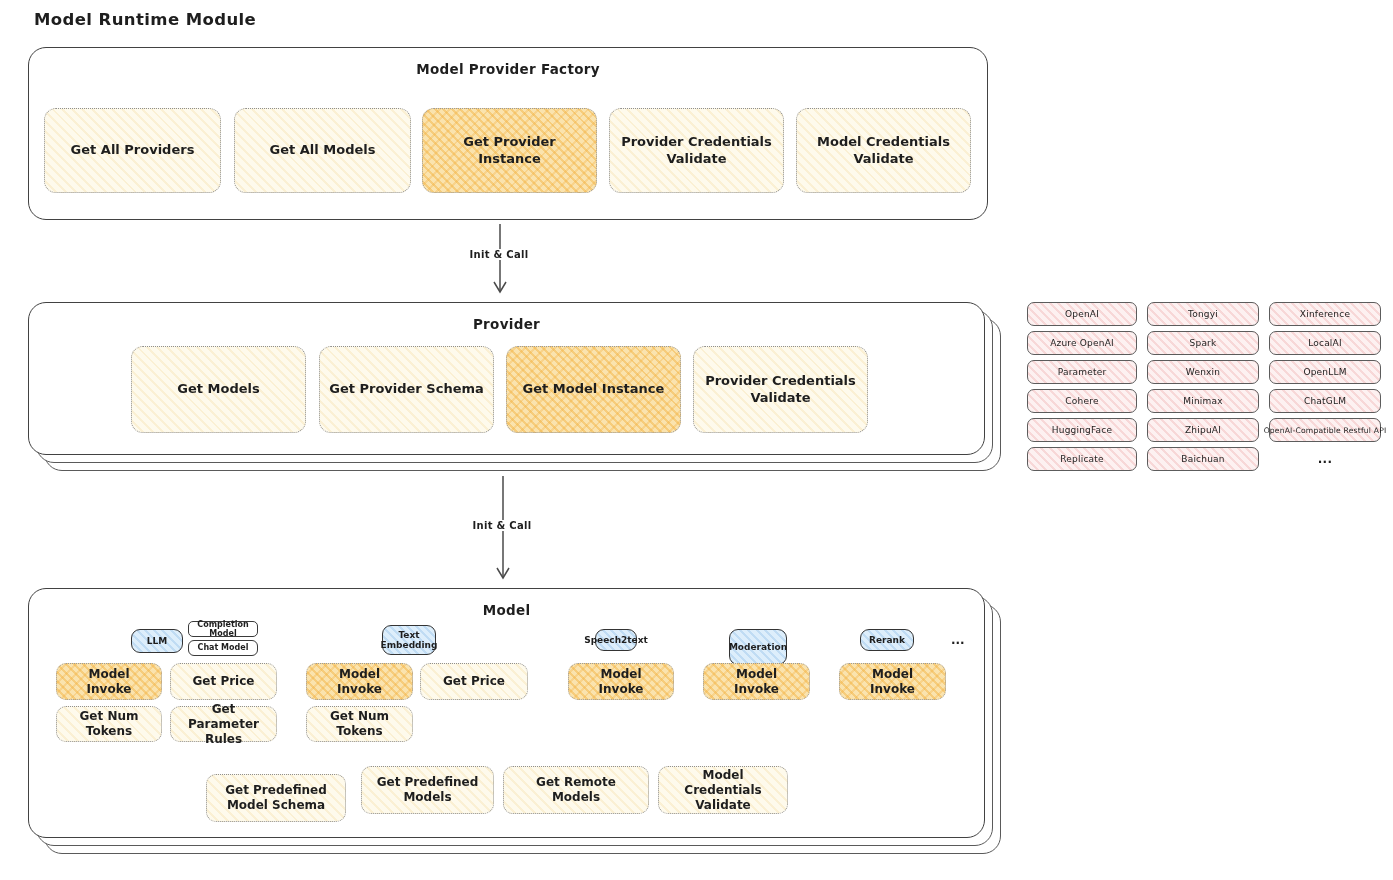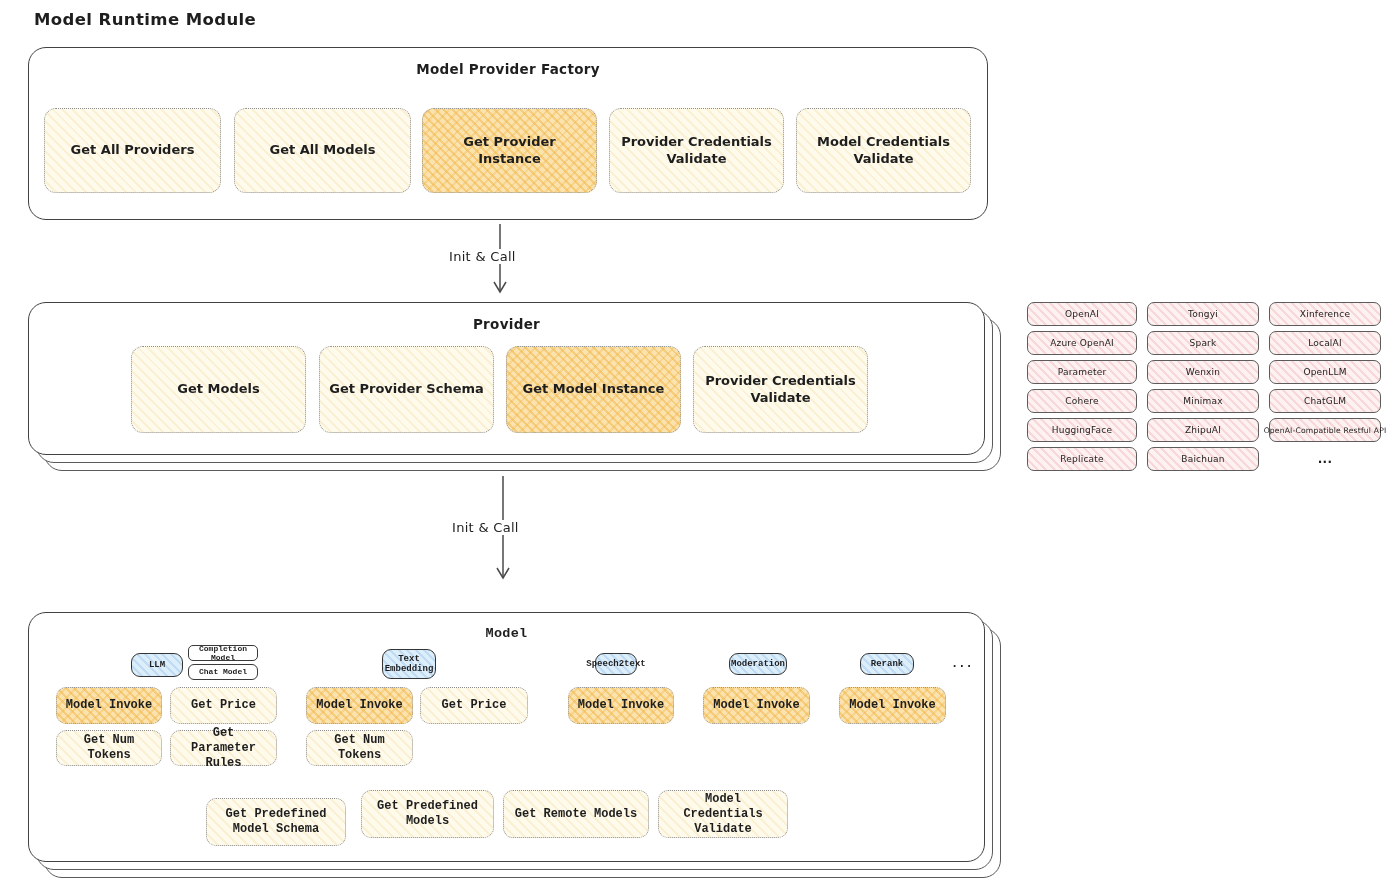--- a/index.html
+++ b/index.html
@@ -55,21 +55,21 @@
     background-image:repeating-linear-gradient(45deg,rgba(125,178,226,.30) 0 2px,transparent 2px 6px);
     font-size:9px;font-weight:600;line-height:1.15;padding:1px 4px;
   }
   .tag.plain{
     background:#fff;border:1px solid #3a3a3a;border-radius:5px;font-size:8px;font-weight:600;
   }
   .dots{position:absolute;font-size:12px;font-weight:700;}
   
   .arrow-svg{position:absolute;overflow:visible;}
   .arrow-label{
-    position:absolute;width:100px;text-align:left;font-size:13px;font-weight:400;
+    position:absolute;width:100px;text-align:center;font-size:10px;font-weight:700;
     background:#fff;z-index:5;letter-spacing:.3px;
   }
 </style>
 </head>
 <body>
 
 <div class="canvas">
 
   <div class="page-title">Model Runtime Module</div>
 
@@ -126,32 +126,32 @@
       <div class="pill ghost">...</div>
     </div>
   </div>
 
   <svg class="arrow-svg" style="left:492px;top:476px;" width="22" height="108">
     <line x1="11" y1="0" x2="11" y2="101" stroke="#4a4a4a" stroke-width="1.5"></line>
     <polyline points="5,92 11,102 17,92" fill="none" stroke="#4a4a4a" stroke-width="1.5"></polyline>
   </svg>
   <div class="arrow-label" style="left:452px;top:520px;">Init &amp; Call</div>
 
-  <div style="position:absolute;left:28px;top:612px;width:973px;height:266px;font-family:Liberation Mono, monospace;">
+  <div style="position:absolute;left:28px;top:588px;width:973px;height:266px;">
     <div class="stack-layer" style="left:16px;top:16px;width:957px;height:250px;"></div>
     <div class="stack-layer" style="left:8px;top:8px;width:957px;height:250px;"></div>
     <div class="bigbox" style="left:0;top:0;width:957px;height:250px;">
       <div class="box-title">Model</div>
 
       <div class="tag" style="left:102px;top:40px;width:52px;height:24px;">LLM</div>
       <div class="tag plain" style="left:159px;top:32px;width:70px;height:16px;">Completion Model</div>
       <div class="tag plain" style="left:159px;top:51px;width:70px;height:16px;border-radius:6px;">Chat Model</div>
       <div class="tag" style="left:353px;top:36px;width:54px;height:30px;">Text Embedding</div>
       <div class="tag" style="left:566px;top:40px;width:42px;height:22px;">Speech2text</div>
-      <div class="tag" style="left:700px;top:40px;width:58px;height:22px;">Moderation</div>
+      <div class="tag" style="left:700px;top:40px;width:58px;height:36px;">Moderation</div>
       <div class="tag" style="left:831px;top:40px;width:54px;height:22px;">Rerank</div>
       <div class="dots" style="left:922px;top:44px;">...</div>
 
       <div class="btn sm hl" style="left:27px;top:74px;width:106px;height:37px;">Model Invoke</div>
       <div class="btn sm" style="left:141px;top:74px;width:107px;height:37px;">Get Price</div>
       <div class="btn sm hl" style="left:277px;top:74px;width:107px;height:37px;">Model Invoke</div>
       <div class="btn sm" style="left:391px;top:74px;width:108px;height:37px;">Get Price</div>
       <div class="btn sm hl" style="left:539px;top:74px;width:106px;height:37px;">Model Invoke</div>
       <div class="btn sm hl" style="left:674px;top:74px;width:107px;height:37px;">Model Invoke</div>
       <div class="btn sm hl" style="left:810px;top:74px;width:107px;height:37px;">Model Invoke</div>

